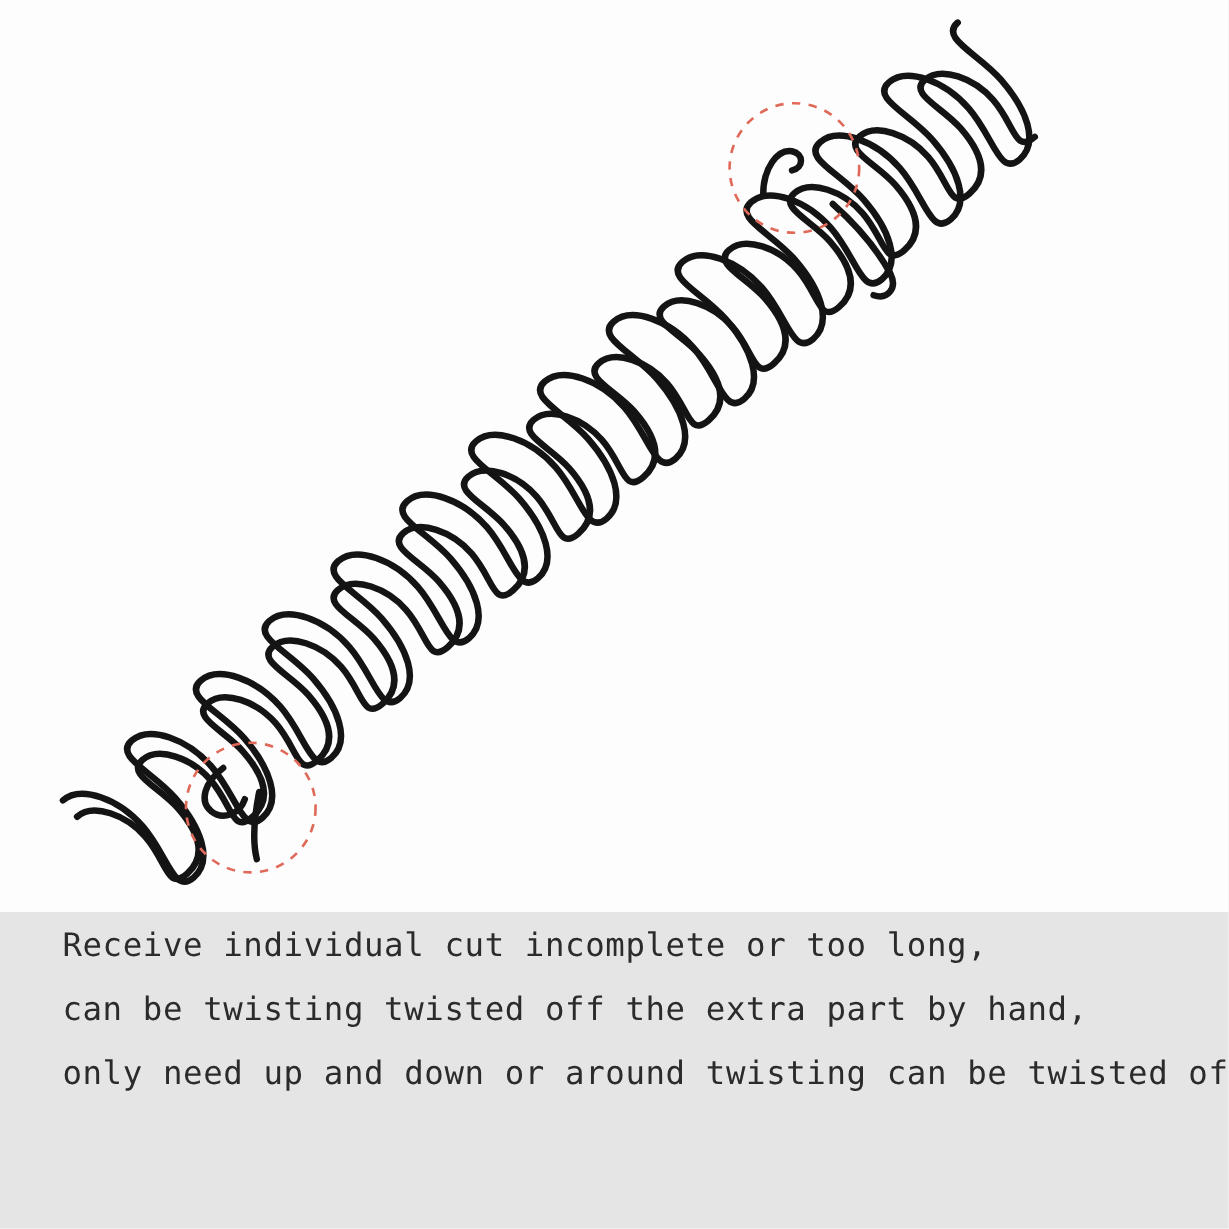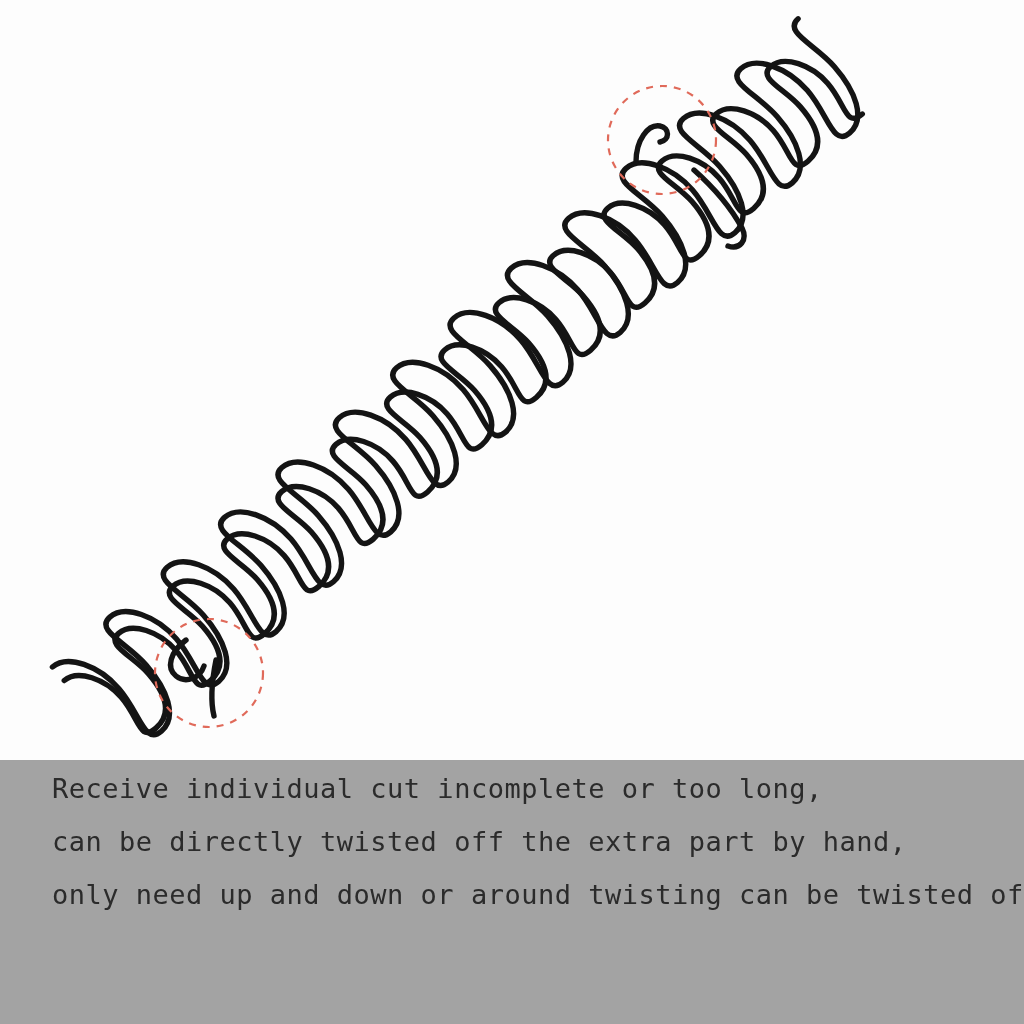--- a/index.html
+++ b/index.html
@@ -4,21 +4,21 @@
 <style>
   html, body {
     margin: 0;
     padding: 0;
     background: #ffffff;
   }
   #page {
     position: relative;
     width: 1024px;
     height: 1024px;
-    background: #a3a3a3;
+    background: #e5e5e5;
     overflow: hidden;
     font-family: "DejaVu Sans Mono", monospace;
   }
   #product-photo {
     position: absolute;
     left: 0;
     top: 0;
     width: 1024px;
     height: 760px;
   }
@@ -168,17 +168,17 @@
     </g>
 
     <g fill="none" stroke="#e06a5a" stroke-width="2.2" stroke-dasharray="7 7">
       <circle cx="662" cy="140" r="54"></circle>
       <circle cx="209" cy="673" r="54"></circle>
     </g>
   </svg>
 
   <div id="caption-block">
     <div class="caption-line">Receive individual cut incomplete or too long,</div>
-    <div class="caption-line">can be directly twisted off the extra part by hand,</div>
+    <div class="caption-line">can be twisting twisted off the extra part by hand,</div>
     <div class="caption-line">only need up and down or around twisting can be twisted off</div>
   </div>
 
 </div>
 
 </body></html>

